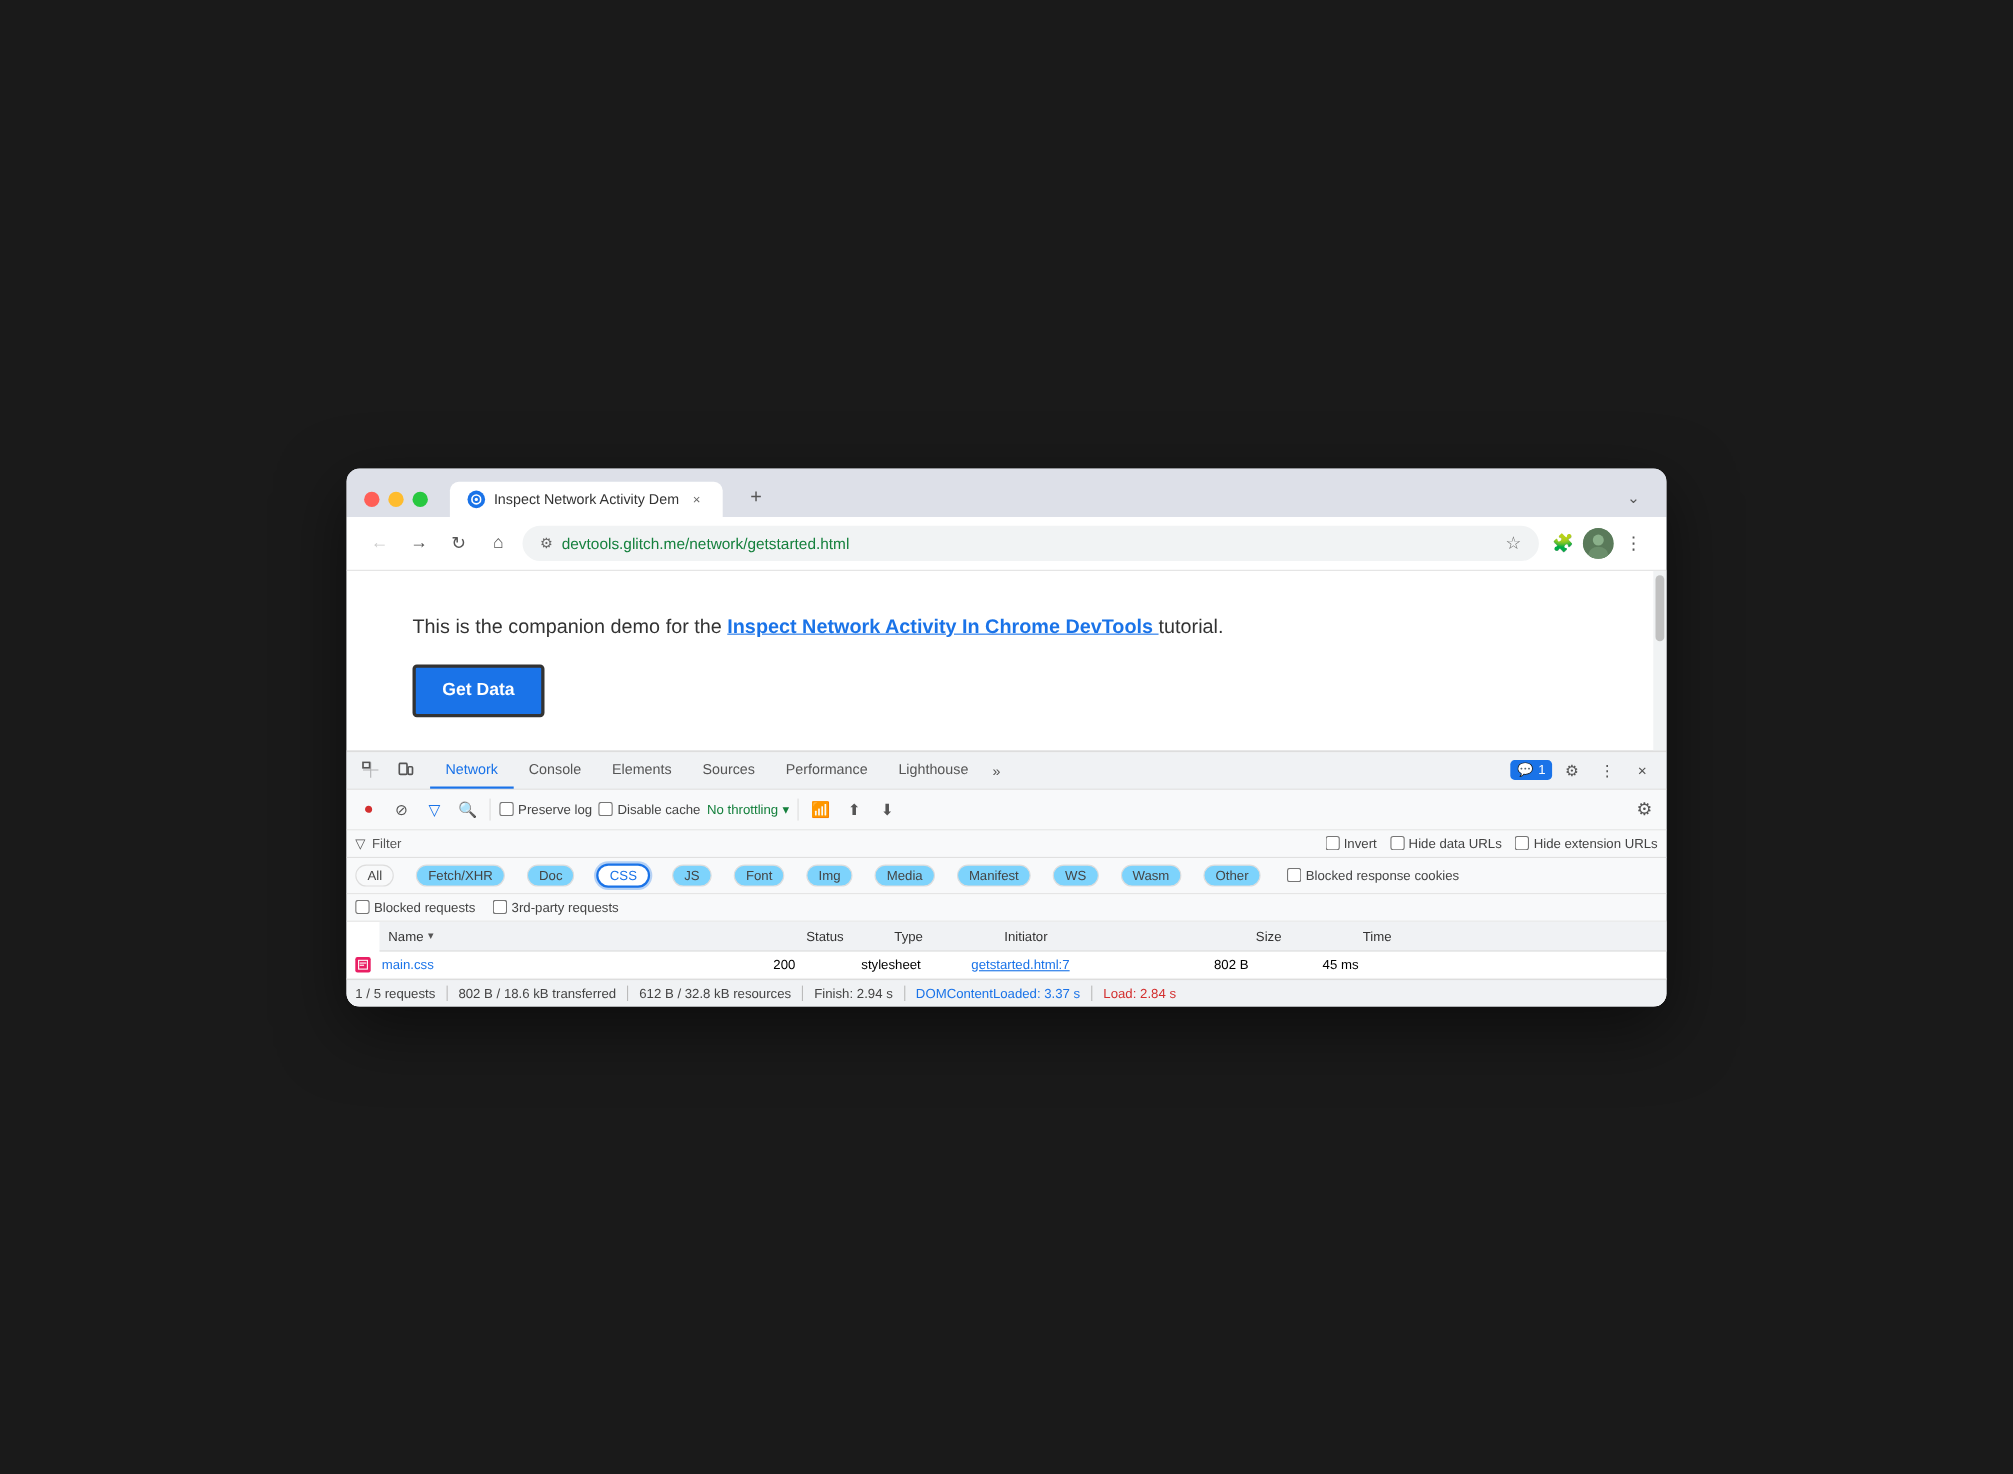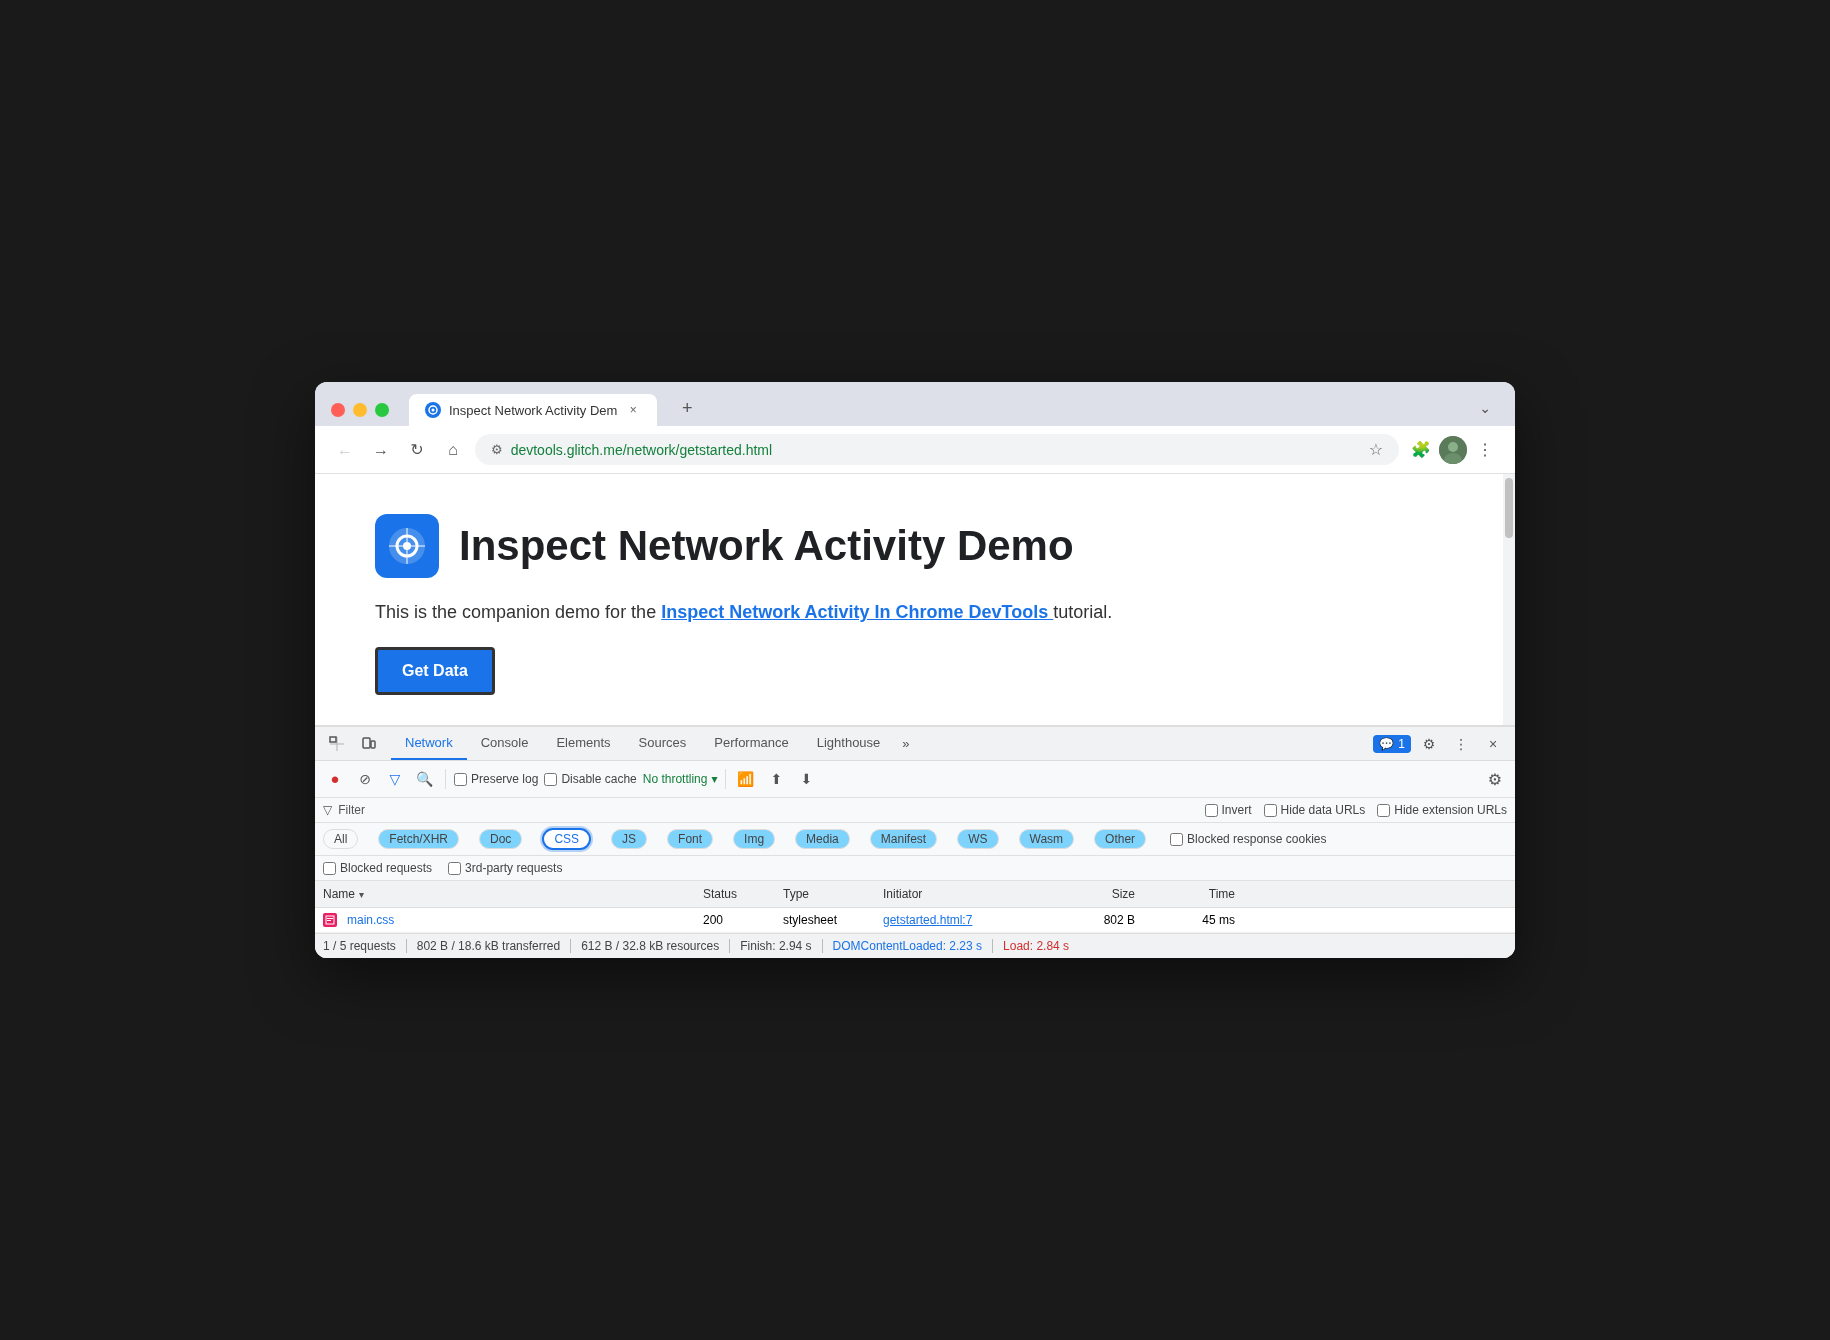--- a/index.html
+++ b/index.html
@@ -512,20 +512,21 @@
     }
 
     .network-table-header {
       display: flex;
       align-items: center;
       background: #f0f2f4;
       border-bottom: 1px solid #ddd;
       padding: 6px 8px;
       font-weight: 500;
       color: #333;
+      margin-left: 30px;
     }
 
     .col-name { width: 380px; display: flex; align-items: center; gap: 4px; }
     .col-status { width: 80px; }
     .col-type { width: 100px; }
     .col-initiator { width: 160px; }
     .col-size { width: 100px; text-align: right; padding-right: 8px; }
     .col-time { width: 100px; text-align: right; padding-right: 8px; }
 
     .network-row {
@@ -631,32 +632,20 @@
           <circle cx="14" cy="14" r="14" fill="#5a7a5a"></circle>
           <ellipse cx="14" cy="11" rx="5" ry="5" fill="#8ab08a"></ellipse>
           <ellipse cx="14" cy="24" rx="9" ry="7" fill="#6b8e6b"></ellipse>
         </svg>
       </div>
       <button class="nav-btn">⋮</button>
     </div>
   </div>
 
   <div class="page-content">
-    <div class="page-header">
-      <div class="page-logo">
-        <svg width="44" height="44" viewBox="0 0 44 44">
-          <circle cx="22" cy="22" r="18" fill="white" opacity="0.2"></circle>
-          <circle cx="22" cy="22" r="10" fill="none" stroke="white" stroke-width="3"></circle>
-          <circle cx="22" cy="22" r="4" fill="white"></circle>
-          <line x1="22" y1="4" x2="22" y2="40" stroke="white" stroke-width="2" opacity="0.5"></line>
-          <line x1="4" y1="22" x2="40" y2="22" stroke="white" stroke-width="2" opacity="0.5"></line>
-        </svg>
-      </div>
-      <h1 class="page-title">Inspect Network Activity Demo</h1>
-    </div>
     <p class="page-description">
       <span>This is the companion demo for the </span><a class="page-link">Inspect Network Activity In Chrome DevTools </a><span>tutorial.</span>
     </p>
     <button class="get-data-btn">Get Data</button>
     <div class="scrollbar-right">
       <div class="scrollbar-thumb"></div>
     </div>
   </div>
 
   <div class="devtools">
@@ -807,19 +796,19 @@
 
     <div class="status-bar">
       <span>1 / 5 requests</span>
       <div class="status-divider"></div>
       <span>802 B / 18.6 kB transferred</span>
       <div class="status-divider"></div>
       <span>612 B / 32.8 kB resources</span>
       <div class="status-divider"></div>
       <span>Finish: 2.94 s</span>
       <div class="status-divider"></div>
-      <span class="status-blue">DOMContentLoaded: 2.23 s</span>
+      <span class="status-blue">DOMContentLoaded: 3.37 s</span>
       <div class="status-divider"></div>
       <span class="status-red">Load: 2.84 s</span>
     </div>
 
   </div>
 </div>
 
 </body></html>

